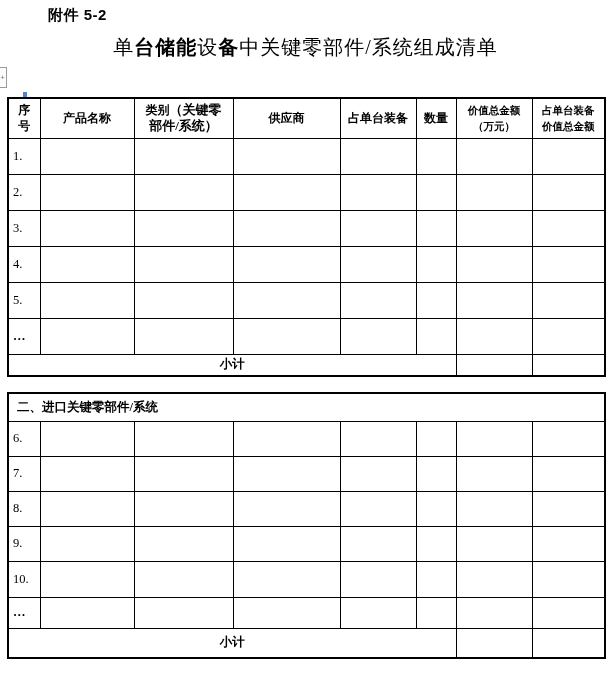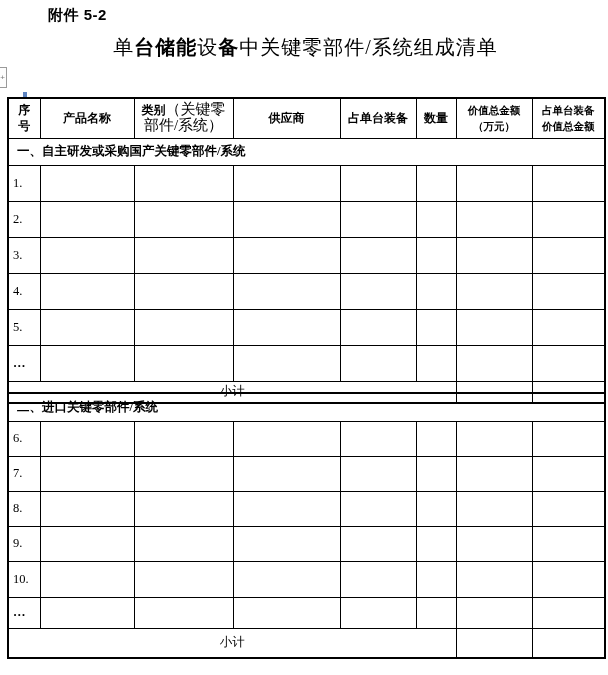--- a/index.html
+++ b/index.html
@@ -34,31 +34,31 @@
     border-collapse:collapse;table-layout:fixed;
     position:absolute;left:7px;width:597px;
     border:2px solid #000;
   }
   #table1{top:97px;}
   #table2{top:392px;}
   td{border:1px solid #000;padding:0;vertical-align:middle;overflow:hidden;}
   td.hdr{
     text-align:center;font-weight:bold;font-size:12px;line-height:16px;
   }
-  td.hdr .sub{font-size:15px;font-weight:normal;}
+  td.hdr .sub{font-size:13px;font-weight:bold;}
   td.hdr .small2{font-size:10.5px;line-height:14px;font-weight:bold;}
   td.section-cell{
     font-weight:bold;font-size:12.5px;padding-left:8px;text-align:left;
   }
   td.num{
     font-size:12.5px;padding-left:4px;text-align:left;vertical-align:middle;
   }
   td.num.dots{font-weight:bold;letter-spacing:1px;}
   td.subtotal-cell{
-    text-align:center;font-weight:normal;font-size:12.5px;
+    text-align:center;font-weight:bold;font-size:12.5px;
   }
 </style>
 </head>
 <body>
 
 <div class="attachment-label">附件 5-2</div>
 
 <div class="doc-title"><span class="seg">单</span><span class="seg-b">台储能</span><span class="seg">设</span><span class="seg-b">备</span><span class="seg">中关键零部件/系统组成清单</span></div>
 
 <div class="edge-box">
@@ -81,23 +81,20 @@
       <tr style="height:40px">
     <td class="hdr"><span>序</span><br><span>号</span></td>
     <td class="hdr">产品名称</td>
     <td class="hdr" style="line-height:15px"><span>类别</span><span class="sub">（关键零</span><br><span class="sub">部件/系统）</span></td>
     <td class="hdr">供应商</td>
     <td class="hdr">占单台装备</td>
     <td class="hdr">数量</td>
     <td class="hdr"><span class="small2">价值总金额</span><br><span class="small2">（万元）</span></td>
     <td class="hdr"><span class="small2">占单台装备</span><br><span class="small2">价值总金额</span></td>
   </tr>
-  <tr style="height:27px">
-    <td class="section-cell" colspan="8">一、自主研发或采购国产关键零部件/系统</td>
-  </tr>
   <tr style="height:36px">
     <td class="num">1.</td>
     <td></td>
     <td></td>
     <td></td>
     <td></td>
     <td></td>
     <td></td>
     <td></td>
   </tr>

